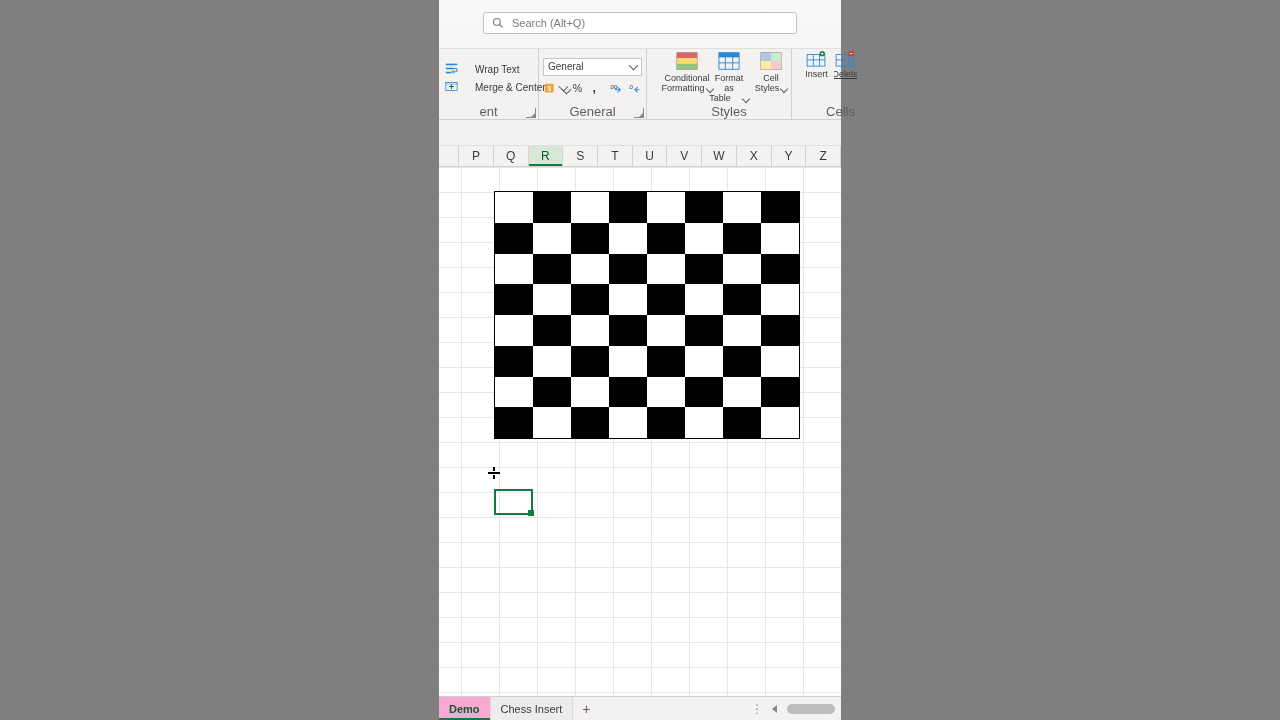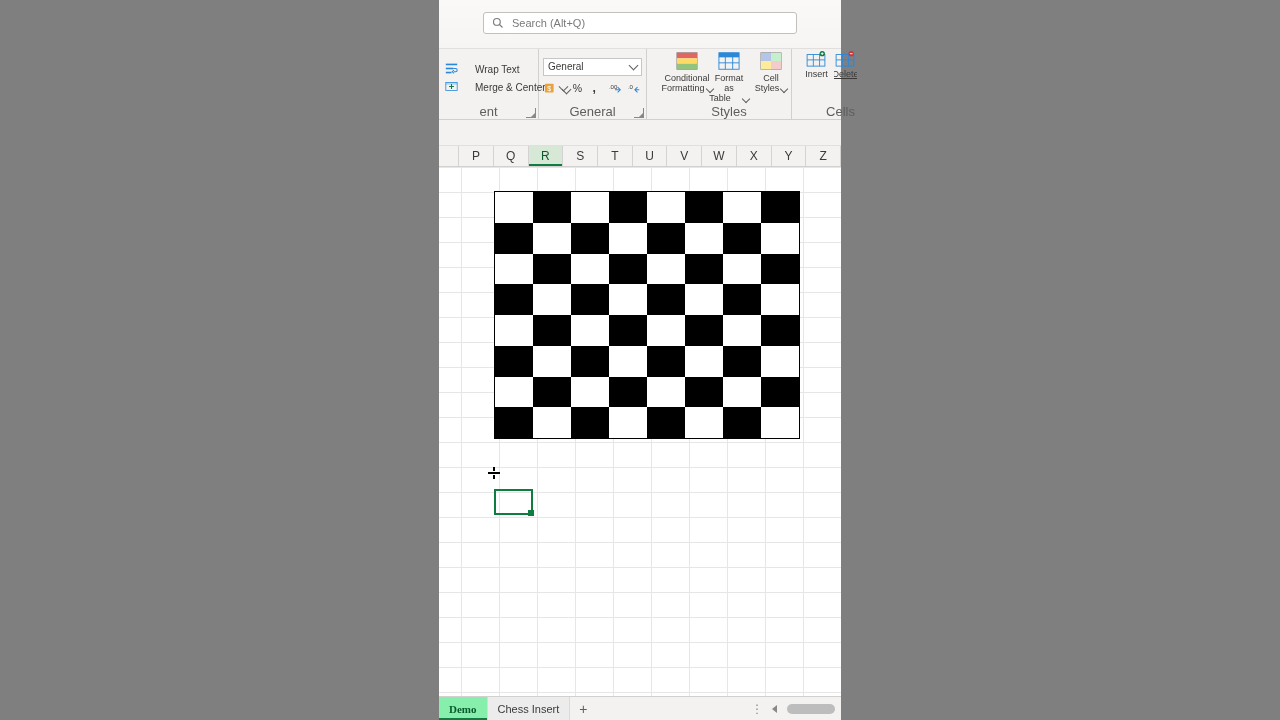--- a/index.html
+++ b/index.html
@@ -167,23 +167,22 @@
   .tabs {
     height: 24px; background: #f3f2f1; border-top: 1px solid #d2d0ce;
     display: flex; align-items: stretch; font-size: 11px; color: #3b3a39;
     position: relative;
   }
   .tab {
     padding: 0 10px; display: flex; align-items: center; border-right: 1px solid #dadada;
     background: #ececec; cursor: default;
   }
   .tab.active {
-    background: #86efac; color: #0b5a2e; font-weight: 600;
+    background: #f9a8d4; color: #0b5a2e; font-weight: 600;
     box-shadow: inset 0 -2px 0 #107c41;
-    font-family: Liberation Serif, serif;
   }
   .addtab {
     width: 26px; display: flex; align-items: center; justify-content: center; color: #605e5c;
     font-size: 14px;
   }
   .tabs .spacer { flex: 1; }
   .tabs .navbtn {
     width: 16px; display: flex; align-items: center; justify-content: center; color: #8a8886;
   }
   .hscroll {

